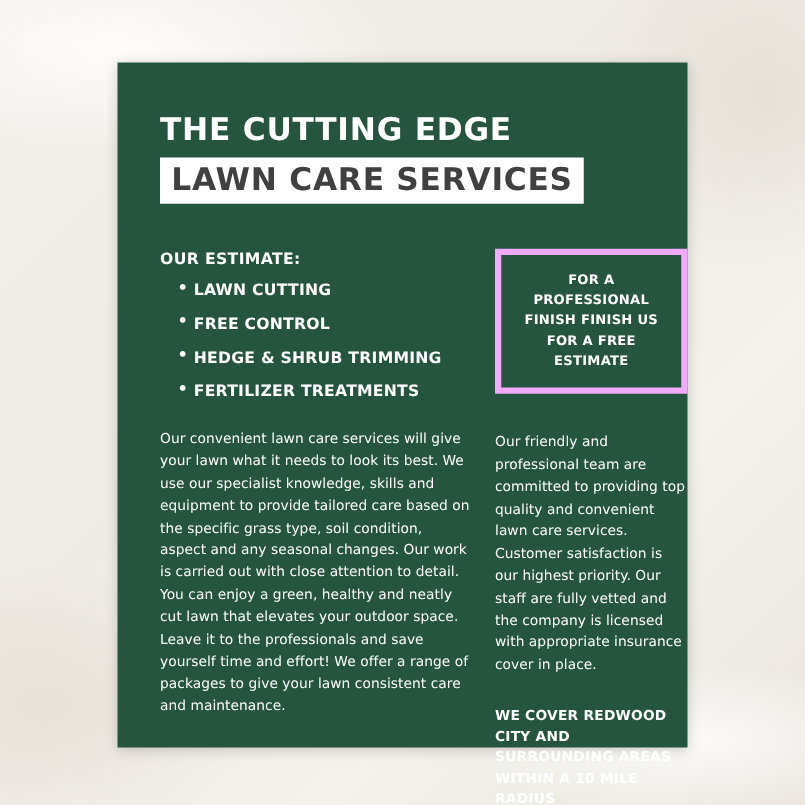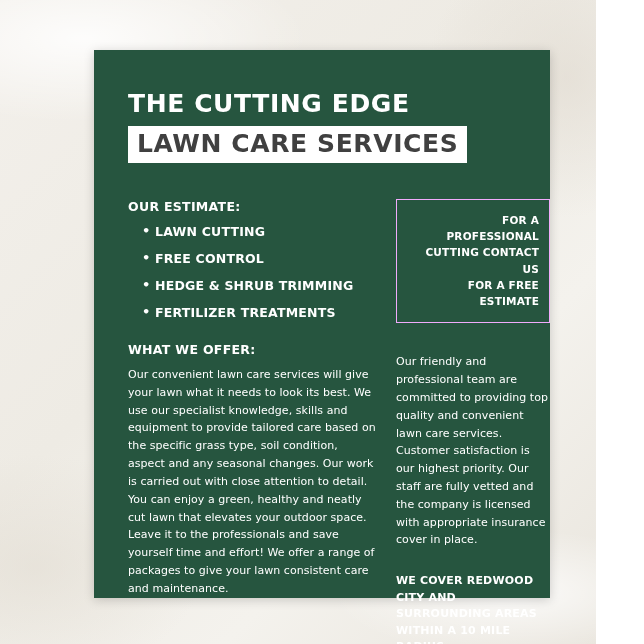--- a/index.html
+++ b/index.html
@@ -8,21 +8,21 @@
   }
   body {
     width: 644px;
     height: 644px;
     overflow: hidden;
     font-family: "DejaVu Sans", sans-serif;
     background: #ffffff;
   }
   .canvas {
     position: relative;
-    width: 596px;
+    width: 644px;
     height: 644px;
     background: linear-gradient(135deg, #f3f0eb 0%, #eeebe4 40%, #f4f2ed 70%, #e9e5dd 100%);
   }
   
   .canvas::before {
     content: "";
     position: absolute;
     inset: 0;
     background:
       radial-gradient(ellipse 320px 120px at 14% 6%, rgba(255,255,255,0.85), rgba(255,255,255,0) 70%),
@@ -117,23 +117,23 @@
   .para {
     font-size: 11px;
     line-height: 1.62;
     margin: 0;
     letter-spacing: 0.05px;
   }
   .offer-block { margin-top: 2px; }
   .offer-block .section-head { margin-bottom: 8px; }
 
   .estimate-box {
-    border: 1px solid #f0abfc;
+    border: 5px solid #f0abfc;
     padding: 12px 10px 13px 10px;
-    text-align: right;
+    text-align: center;
     margin-bottom: 30px;
   }
   .estimate-box p {
     margin: 0;
     font-size: 10.5px;
     font-weight: bold;
     line-height: 1.55;
     letter-spacing: 0.2px;
   }
 
@@ -166,29 +166,28 @@
       <div class="col-left">
         <p class="section-head">OUR ESTIMATE:</p>
         <ul class="services-list">
           <li>LAWN CUTTING</li>
           <li>FREE CONTROL</li>
           <li>HEDGE &amp; SHRUB TRIMMING</li>
           <li>FERTILIZER TREATMENTS</li>
         </ul>
 
         <div class="offer-block">
-          <p class="section-head">WHAT WE OFFER:</p>
           <p class="para">Our convenient lawn care services will give your lawn what it needs to look its best. We use our specialist knowledge, skills and equipment to provide tailored care based on the specific grass type, soil condition, aspect and any seasonal changes. Our work is carried out with close attention to detail. You can enjoy a green, healthy and neatly cut lawn that elevates your outdoor space. Leave it to the professionals and save yourself time and effort! We offer a range of packages to give your lawn consistent care and maintenance.</p>
         </div>
       </div>
 
       <div class="col-right">
         <div class="estimate-box">
           <p>FOR A PROFESSIONAL</p>
-          <p>CUTTING CONTACT US</p>
+          <p>FINISH FINISH US</p>
           <p>FOR A FREE ESTIMATE</p>
         </div>
 
         <p class="para about-para">Our friendly and professional team are committed to providing top quality and convenient lawn care services. Customer satisfaction is our highest priority. Our staff are fully vetted and the company is licensed with appropriate insurance cover in place.</p>
 
         <p class="cover-block">WE COVER REDWOOD CITY AND SURROUNDING AREAS WITHIN A 10 MILE RADIUS</p>
       </div>
 
     </div>
 

